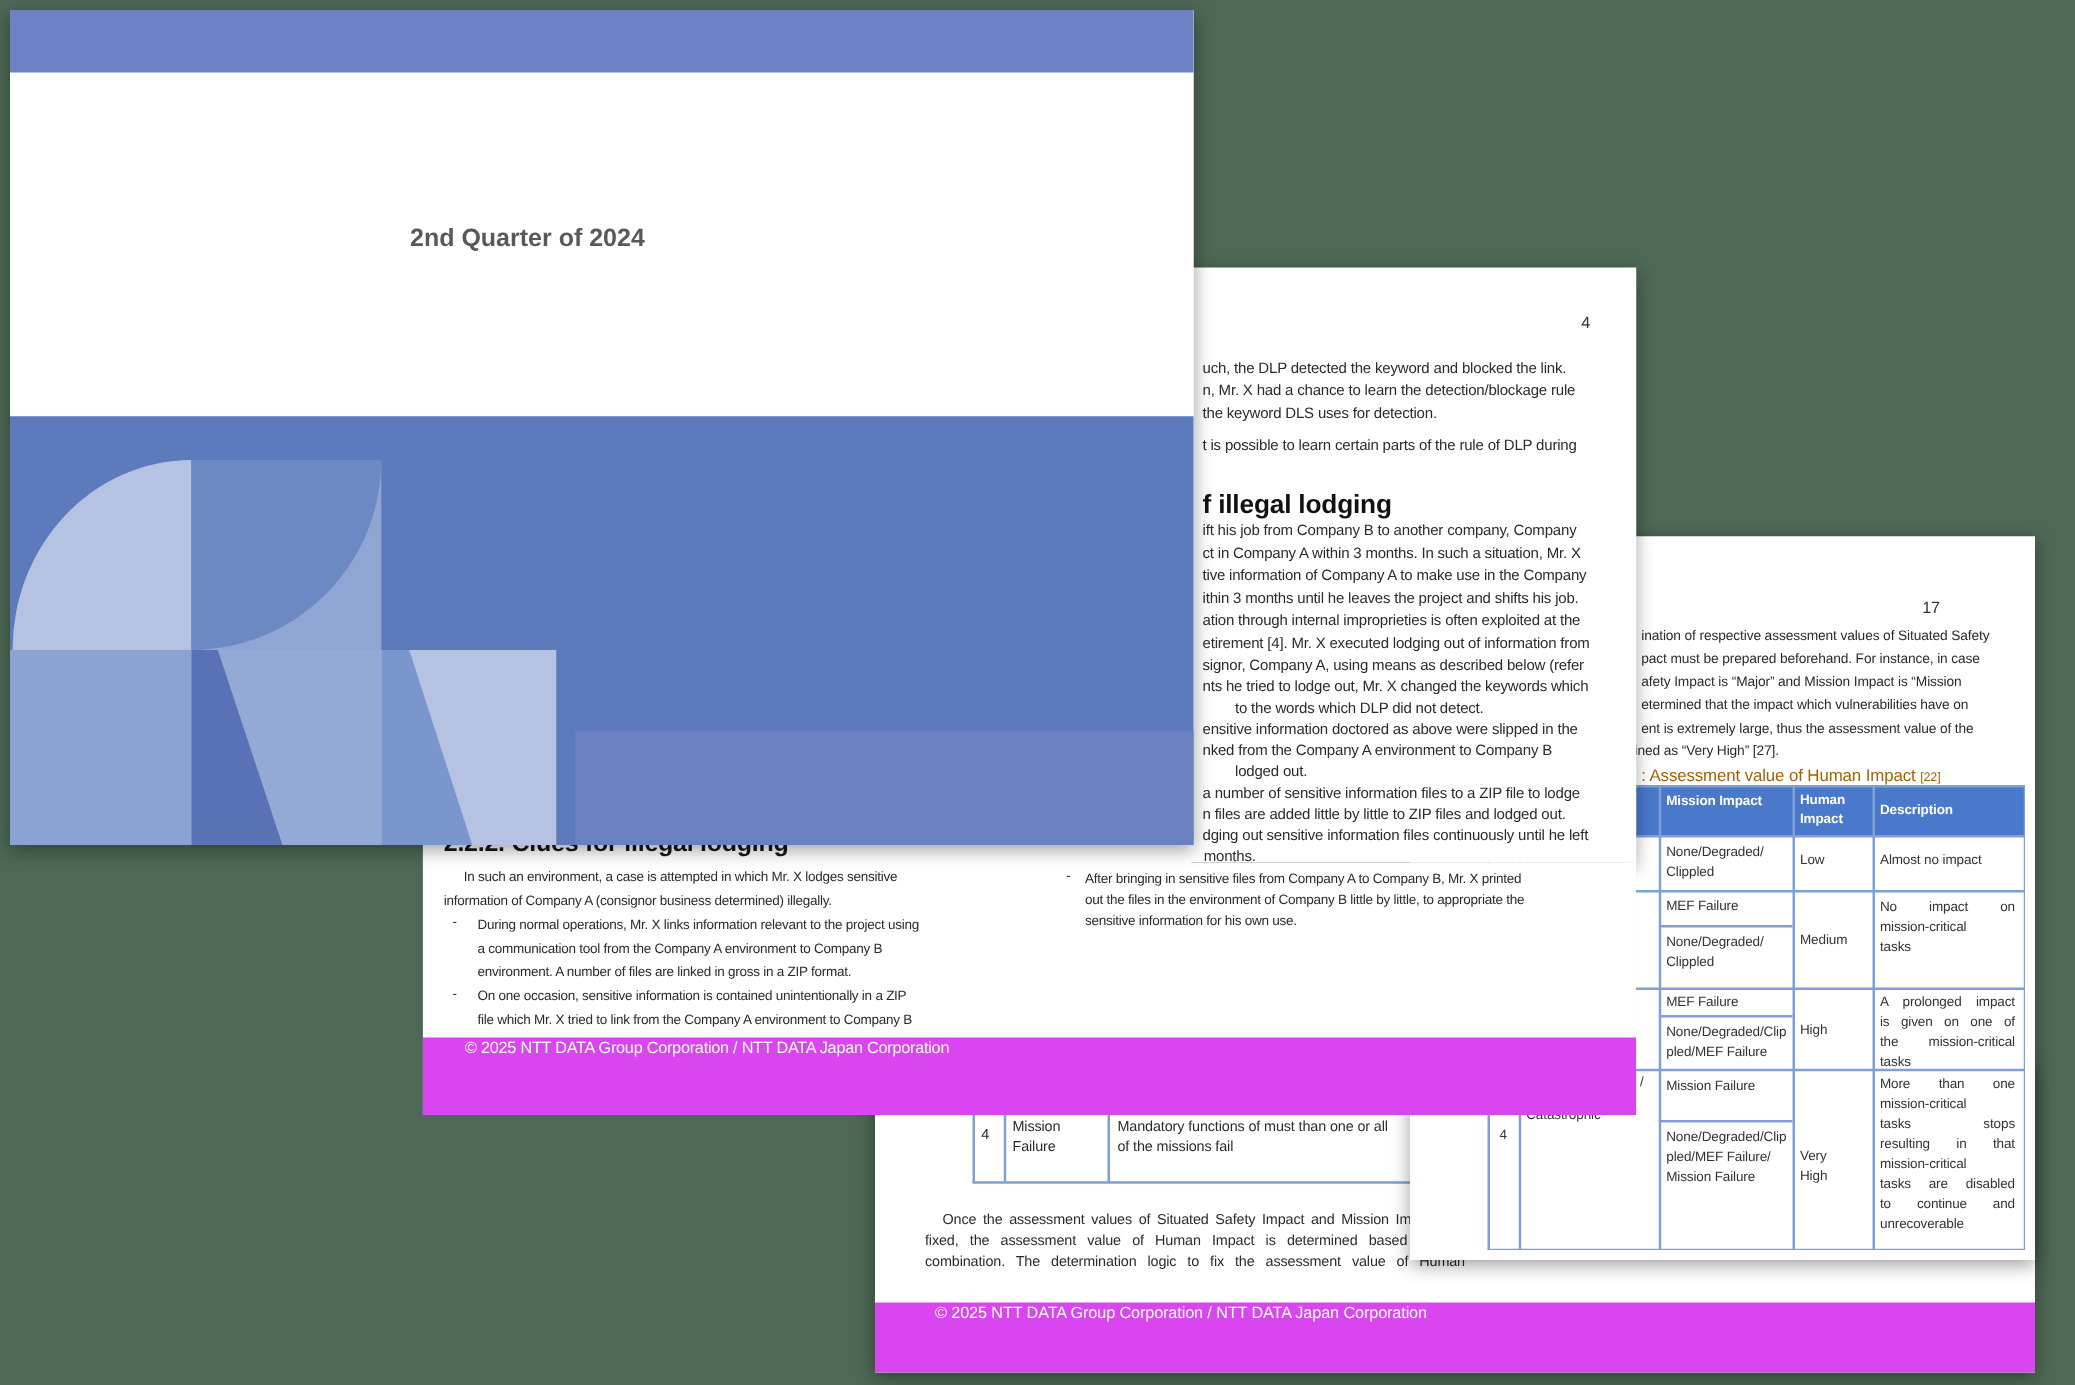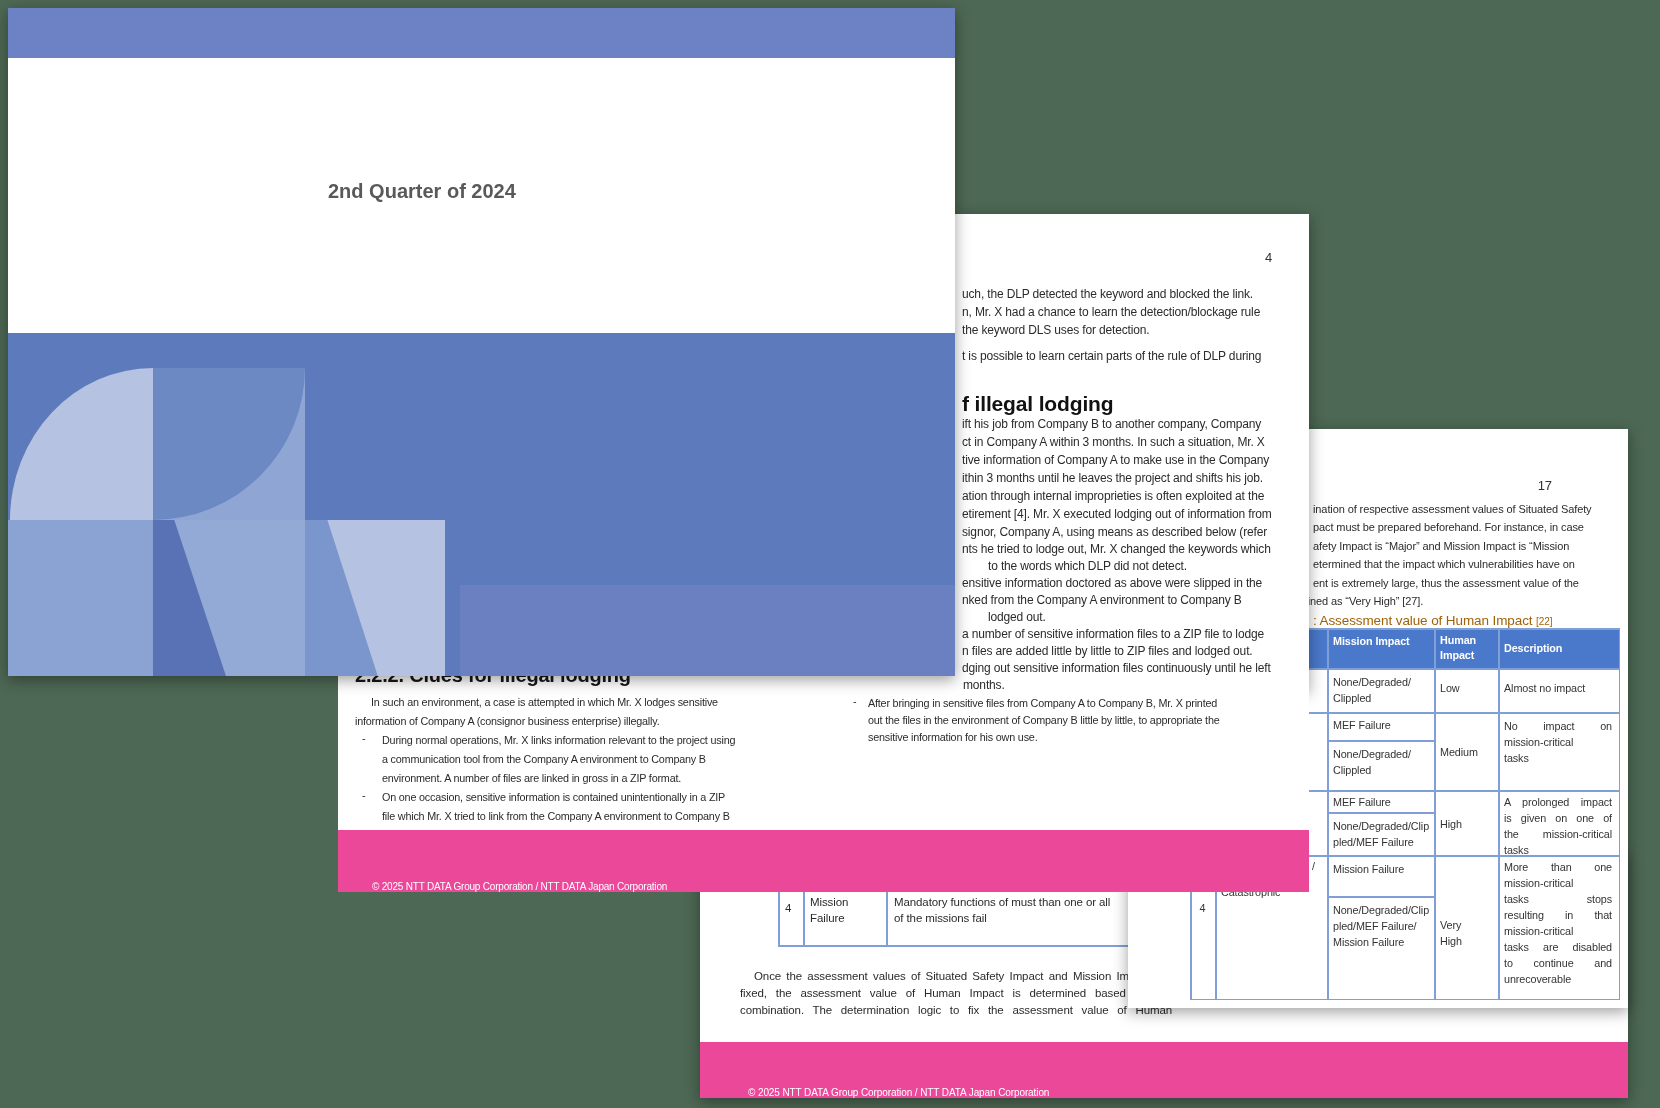--- a/index.html
+++ b/index.html
@@ -23,21 +23,21 @@
   #page4{left:900px;top:214px;width:409px;height:476px;z-index:30;font-size:12px;letter-spacing:-.15px;}
   #page4 .frag{line-height:13px;}
   #p4-heading{position:absolute;left:62px;top:178px;font-size:21px;font-weight:bold;color:#111;white-space:nowrap;}
   #p4-num{position:absolute;left:300px;top:36px;width:72px;text-align:right;font-size:13px;color:#333;}
   
   #clues{left:338px;top:674px;width:971px;height:218px;z-index:40;font-size:10.8px;letter-spacing:-.2px;
          filter:drop-shadow(0 3px 9px rgba(0,0,0,.35));
          clip-path:polygon(0 0,615px 0,615px 16px,971px 16px,971px 218px,0 218px);}
   #clues .frag{line-height:12px;}
   #clues-heading{position:absolute;left:17px;top:-10px;font-size:20px;font-weight:bold;color:#161616;white-space:nowrap;}
-  .footer-band{background:#ec4899;color:#ffffff;font-size:10px;display:flex;align-items:flex-end;}
+  .footer-band{background:#d946ef;color:#ffffff;font-size:13px;display:flex;align-items:flex-start;}
   
   #page17{left:1128px;top:429px;width:500px;height:579px;z-index:20;font-size:11px;letter-spacing:-.1px;}
   #page17 .frag{line-height:12px;}
   #p17-num{position:absolute;left:350px;top:49px;width:74px;text-align:right;font-size:13px;color:#333;}
   .tline{position:absolute;background:#7f9fd6;}
   .cellblue{position:absolute;background:#4a78ca;color:#fff;}
   .tcell{position:absolute;font-size:10.8px;color:#333;line-height:16px;}
   
   #bottom{left:700px;top:850px;width:928px;height:248px;z-index:10;font-size:11.5px;letter-spacing:-.1px;}
   #bottom .frag{line-height:13px;}
@@ -187,21 +187,21 @@
     <span class="frag" style="left:62px;top:414px">a number of sensitive information files to a ZIP file to lodge</span>
     <span class="frag" style="left:62px;top:431px">n files are added little by little to ZIP files and lodged out.</span>
     <span class="frag" style="left:62px;top:448px">dging out sensitive information files continuously until he left</span>
     <span class="frag" style="left:63px;top:465px">months.</span>
   </div>
 
   <div id="clues" class="page">
     <div id="clues-heading">2.2.2. Clues for illegal lodging</div>
 
     <span class="frag" style="left:33px;top:22px">In such an environment, a case is attempted in which Mr. X lodges sensitive</span>
-    <span class="frag" style="left:17px;top:41px">information of Company A (consignor business enterprise) illegally.</span>
+    <span class="frag" style="left:17px;top:41px">information of Company A (consignor business determined) illegally.</span>
 
     <span class="frag" style="left:24px;top:58px">-</span>
     <span class="frag" style="left:44px;top:60px">During normal operations, Mr. X links information relevant to the project using</span>
     <span class="frag" style="left:44px;top:79px">a communication tool from the Company A environment to Company B</span>
     <span class="frag" style="left:44px;top:98px">environment. A number of files are linked in gross in a ZIP format.</span>
 
     <span class="frag" style="left:24px;top:115px">-</span>
     <span class="frag" style="left:44px;top:117px">On one occasion, sensitive information is contained unintentionally in a ZIP</span>
     <span class="frag" style="left:44px;top:136px">file which Mr. X tried to link from the Company A environment to Company B</span>
 

